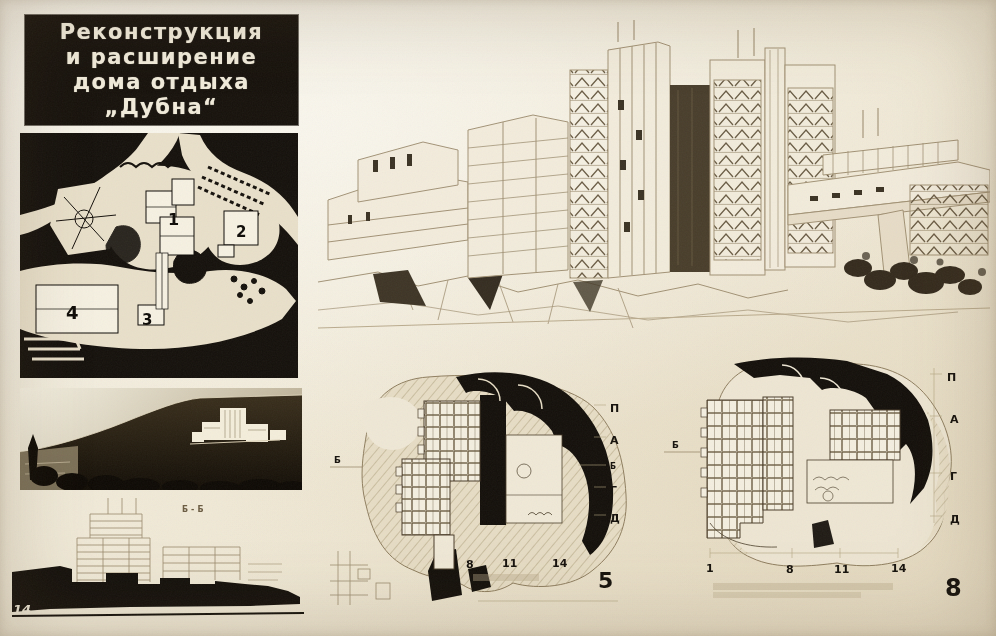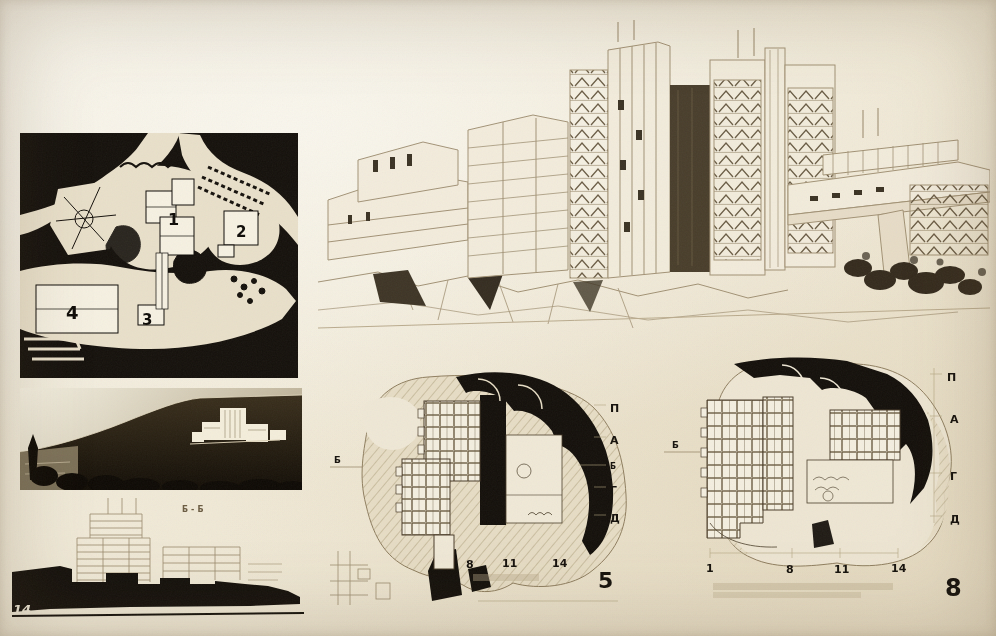--- a/index.html
+++ b/index.html
@@ -29,20 +29,26 @@
     text-shadow:0 0 1px rgba(242,236,219,.6);
   }
   .grain{position:absolute;inset:0;opacity:.055;pointer-events:none;}
   svg text{font-family:"DejaVu Sans","Liberation Sans",sans-serif;}
 </style>
 </head>
 <body>
 
 <div class="board">
 
+  <div class="panel title-block">
+    <span class="title-line">Реконструкция</span>
+    <span class="title-line">и расширение</span>
+    <span class="title-line">дома отдыха</span>
+    <span class="title-line">„Дубна“</span>
+  </div>
 
   <svg class="panel" style="left:20px;top:133px" width="278" height="245" viewBox="0 0 278 245">
     <rect x="0" y="0" width="278" height="245" fill="#15110c"></rect>
 
     <g fill="#e9e0ca" stroke="none">
       <path d="M128,0 L160,0 C152,22 136,36 118,46 C96,58 64,66 38,84 C24,94 10,100 0,102 L0,82 C22,76 44,70 62,58 C84,44 108,28 118,14 Z"></path>
       <path d="M158,0 L180,2 C188,20 202,32 224,40 C250,50 266,64 278,84 L278,112 C258,86 234,68 208,62 C186,57 170,42 162,22 Z"></path>
       <path d="M100,40 C130,28 166,32 186,45 C201,55 206,72 201,90 C196,110 181,125 160,132 C140,139 118,138 104,128 C88,116 82,96 86,74 C89,58 94,46 100,40 Z"></path>
       <path d="M190,60 C215,52 240,58 252,74 C262,88 262,106 252,118 C240,132 218,136 202,128 C188,120 182,104 184,88 Z"></path>
       <path d="M0,138 C30,130 70,128 100,134 C130,140 160,142 190,138 C220,134 250,142 266,156 L276,168 L262,186 C230,204 180,216 130,216 C80,216 30,208 0,196 Z"></path>

